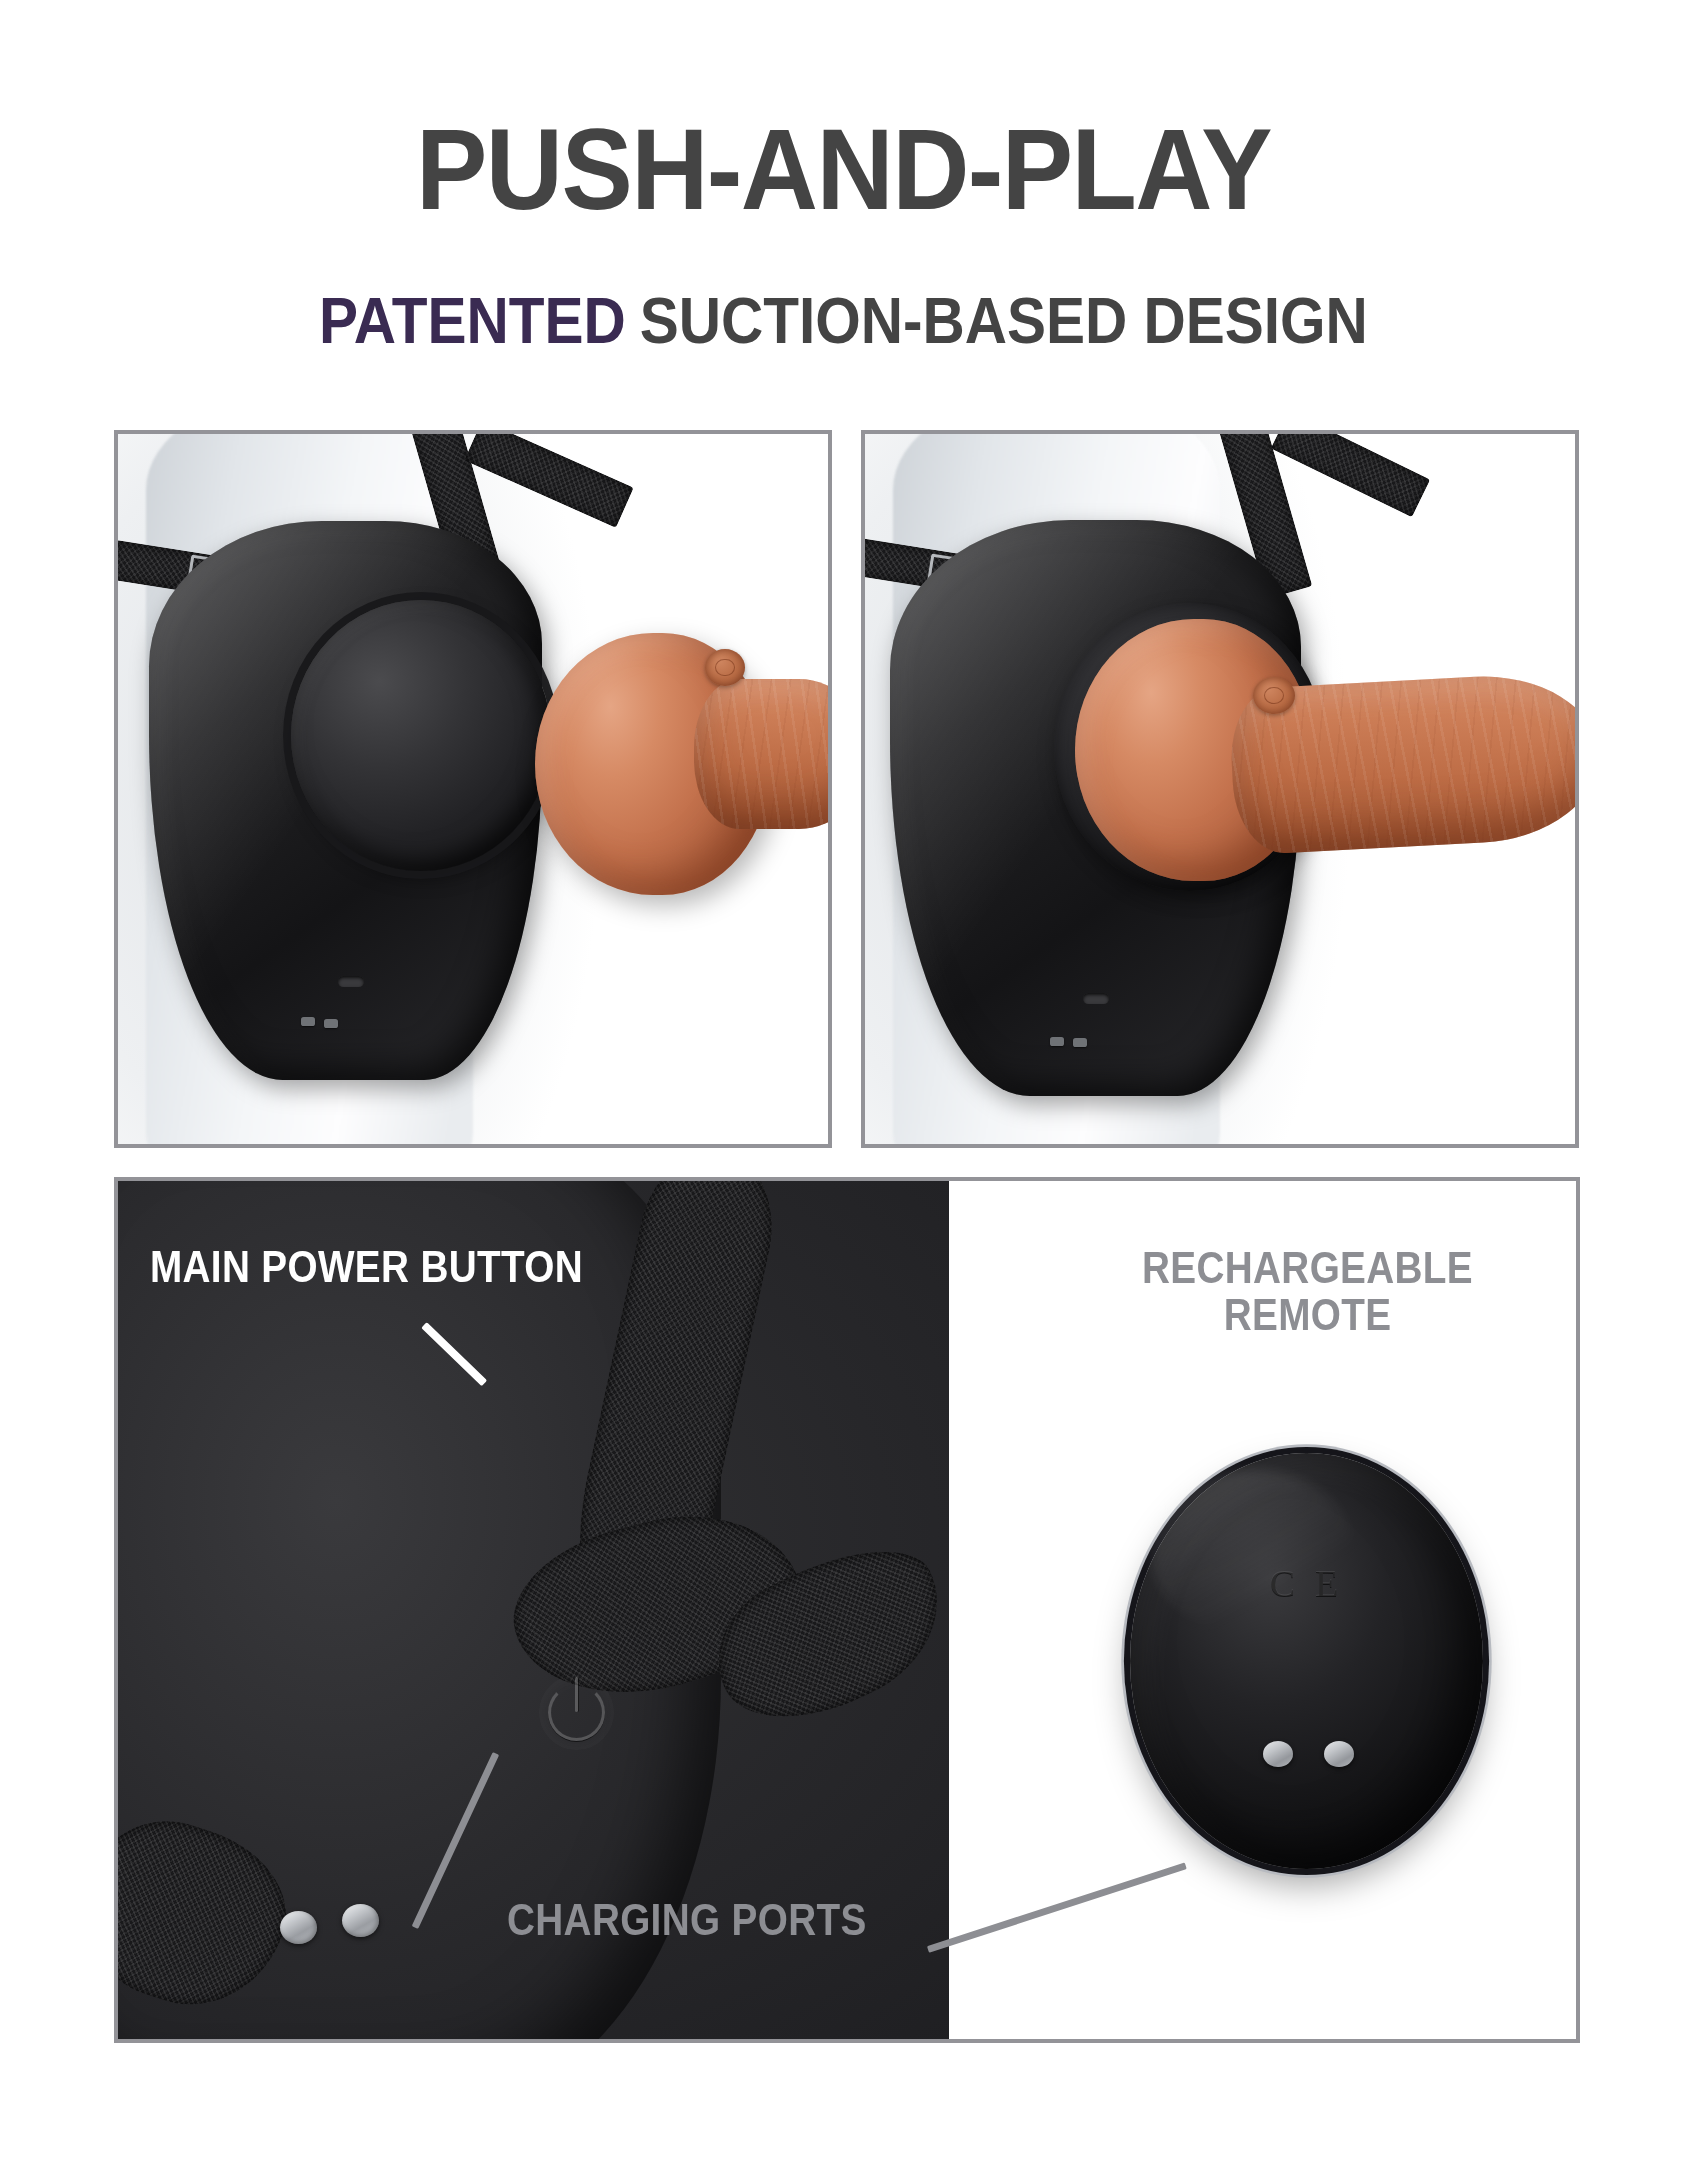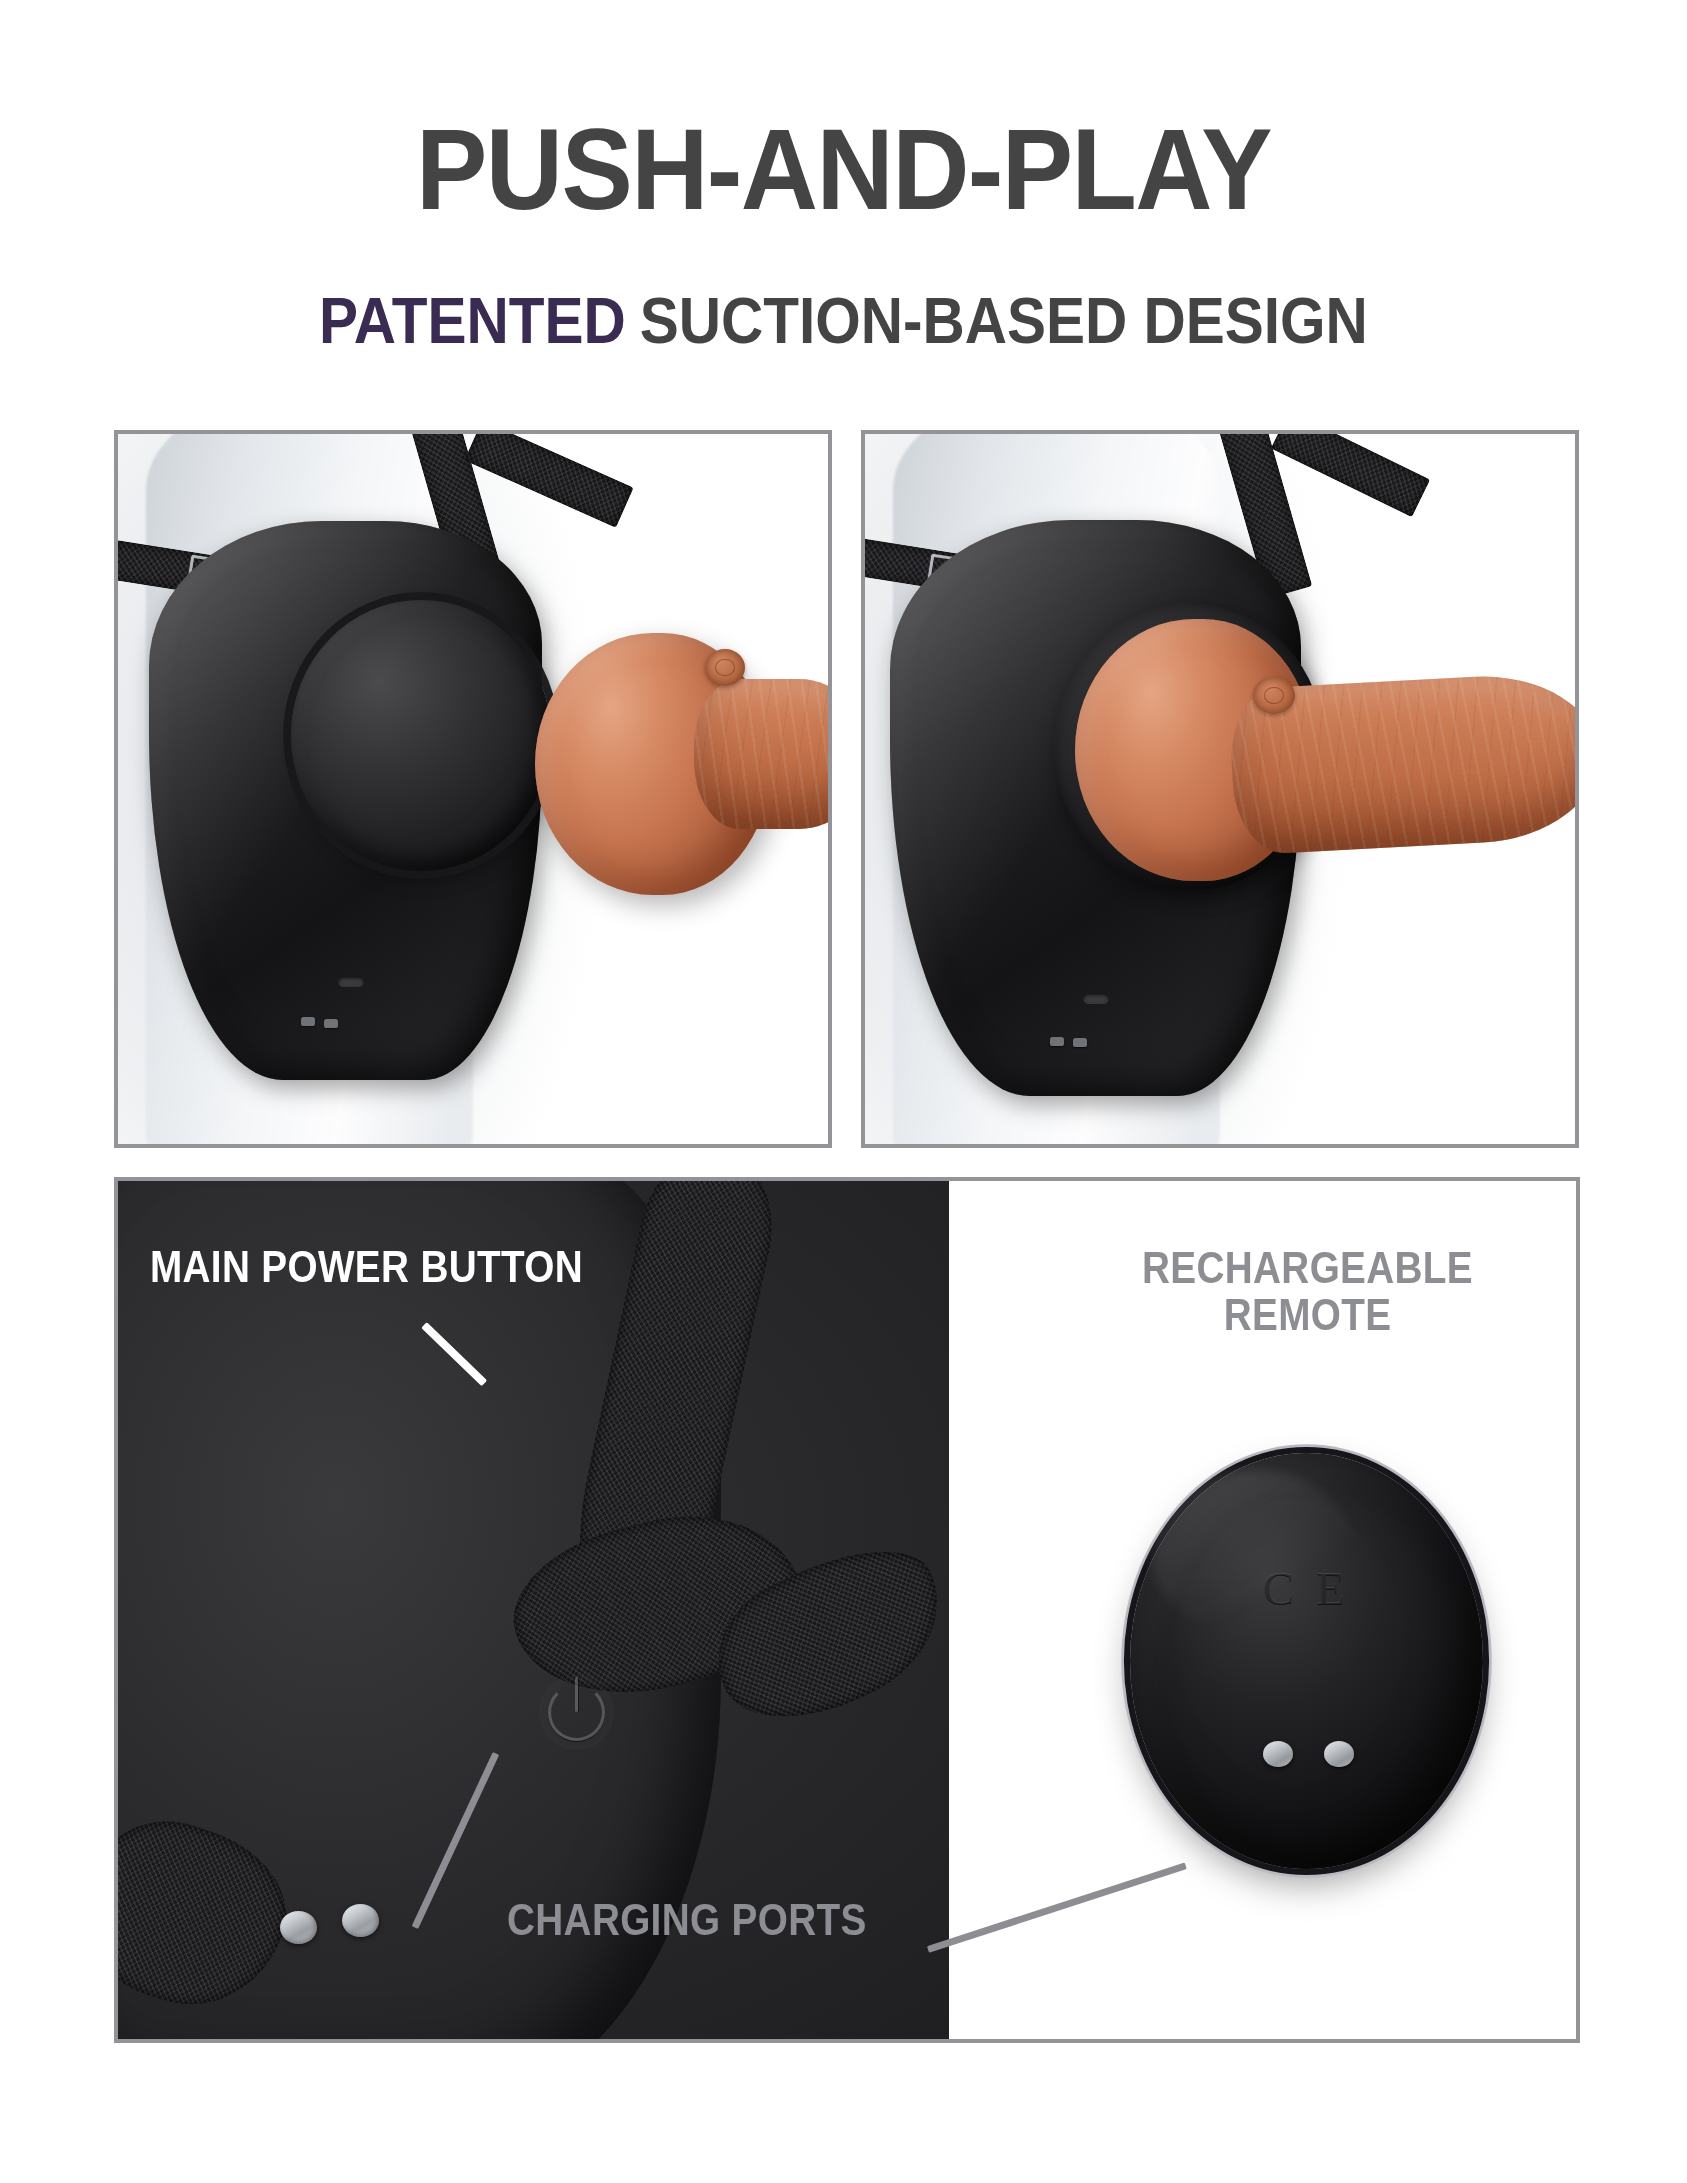--- a/index.html
+++ b/index.html
@@ -278,21 +278,21 @@
     left: 6%; top: 4%;
     width: 58%; height: 40%;
     border-radius: 50%;
     background: linear-gradient(150deg, rgba(255,255,255,.13) 0%, rgba(255,255,255,0) 70%);
     filter: blur(5.2px);
   }
   .ce-mark {
     position: absolute;
     left: 50%; top: 26%;
     transform: translateX(-50%);
-    font-size: 47px;
+    font-size: 38px;
     letter-spacing: 5.2px;
     color: rgba(255,255,255,.085);
     text-shadow: 0 0.9px 0 rgba(0,0,0,.6);
     font-family: "Liberation Serif", serif;
     white-space: nowrap;
   }
   .remote-pin {
     position: absolute;
     width: 30px; height: 26px;
     border-radius: 50%;

